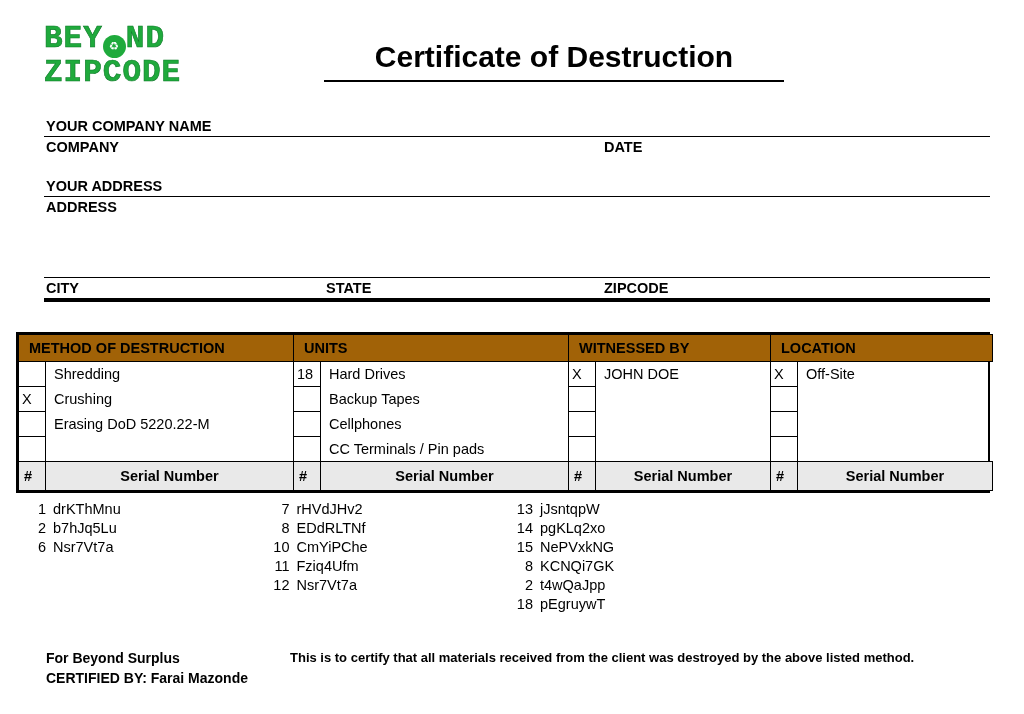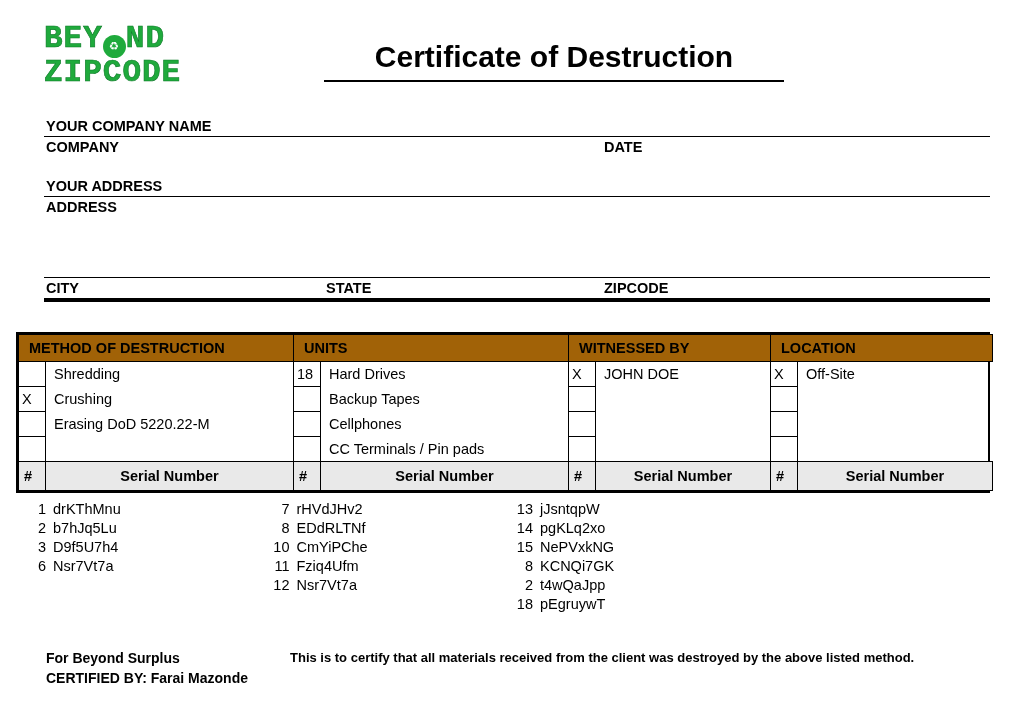--- a/index.html
+++ b/index.html
@@ -320,21 +320,20 @@
       </tr>
     </tbody>
       </table>
   </div>
 
   <div class="serials">
 
     <div class="ser-col">
       <div class="ser-row"><span class="ser-n">1</span><span>drKThMnu</span></div>
       <div class="ser-row"><span class="ser-n">2</span><span>b7hJq5Lu</span></div>
-      <div class="ser-row"><span class="ser-n">3</span><span>D9f5U7h4</span></div>
       <div class="ser-row"><span class="ser-n">6</span><span>Nsr7Vt7a</span></div>
     </div>
 
     <div class="ser-col">
       <div class="ser-row"><span class="ser-n">7</span><span>rHVdJHv2</span></div>
       <div class="ser-row"><span class="ser-n">8</span><span>EDdRLTNf</span></div>
       <div class="ser-row"><span class="ser-n">10</span><span>CmYiPChe</span></div>
       <div class="ser-row"><span class="ser-n">11</span><span>Fziq4Ufm</span></div>
       <div class="ser-row"><span class="ser-n">12</span><span>Nsr7Vt7a</span></div>
     </div>

